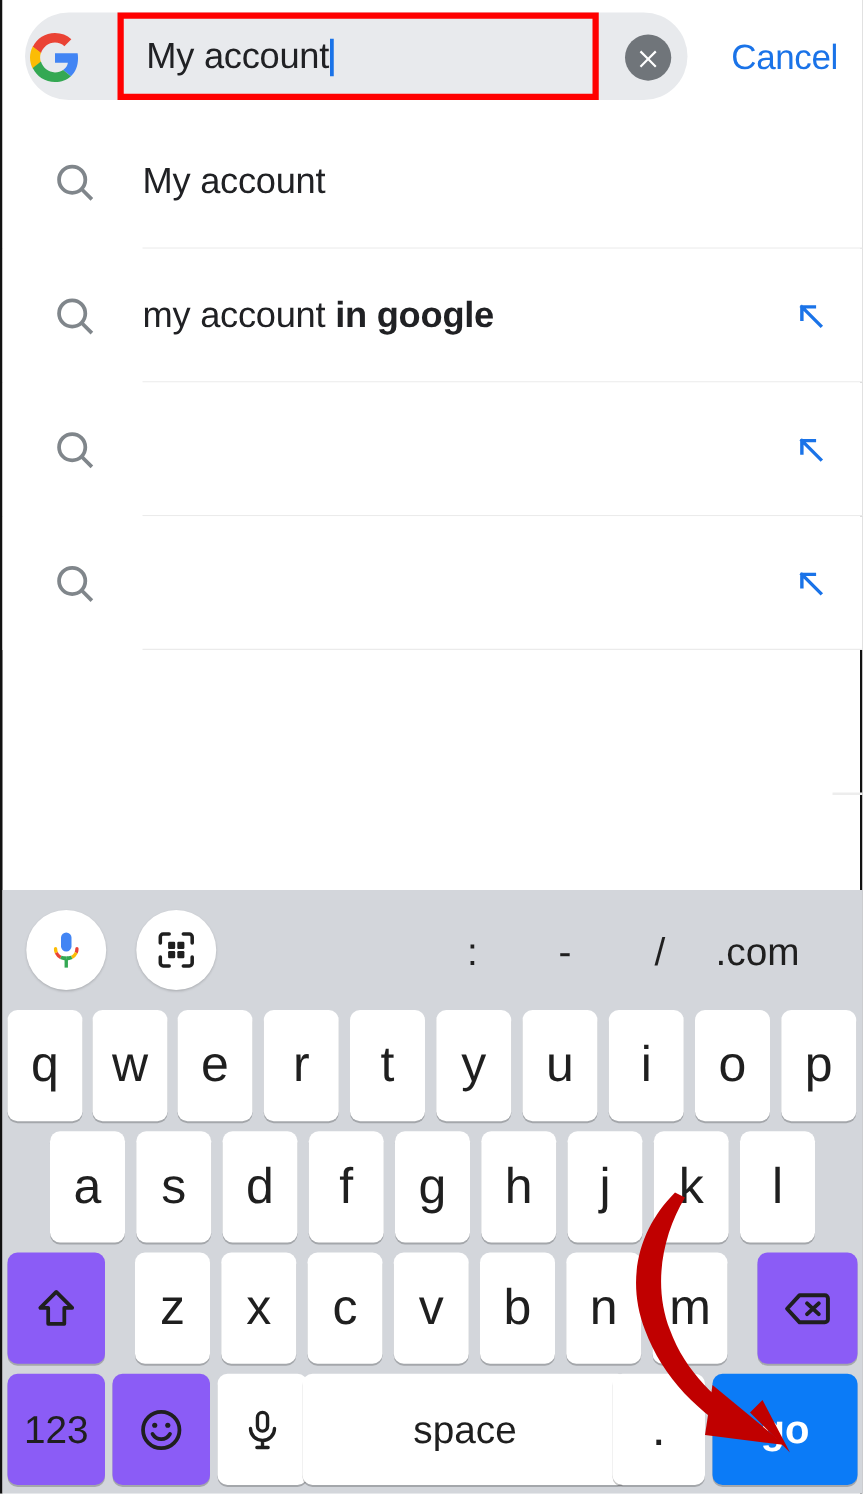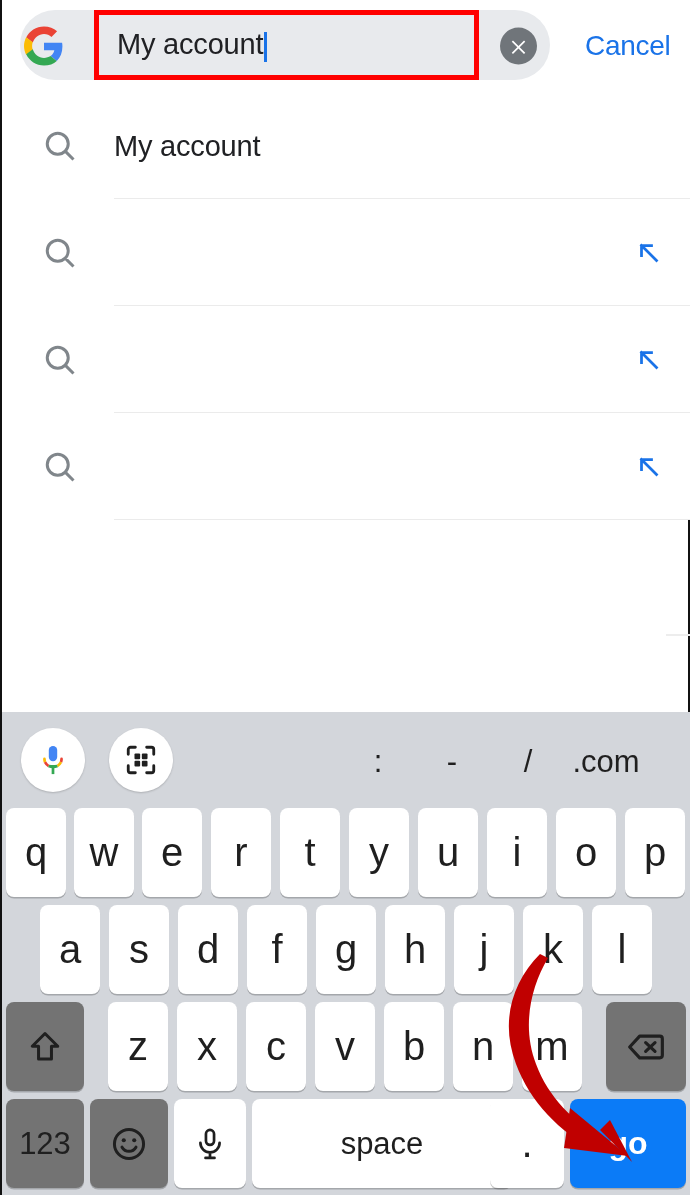--- a/index.html
+++ b/index.html
@@ -181,21 +181,21 @@
     background: #ffffff;
     border-radius: 8px;
     display: flex;
     align-items: center;
     justify-content: center;
     font-size: 40px;
     color: #1f1f1f;
     font-weight: 400;
     box-shadow: 0 1.5px 0 rgba(0,0,0,0.22);
   }
-  .key.grey { background: #737373; }
+  .key.grey { background: #8b5cf6; }
   .key.blue { background: #0b7bf7; color: #ffffff; }
   .key.small-label { font-size: 31px; }
   .key.space-label { font-size: 31px; }
   .key.go-label { font-size: 32px; font-weight: 600; }
 
   
   .red-arrow {
     position: absolute;
     left: 480px; top: 952px;
     width: 210px; height: 220px;
@@ -243,20 +243,21 @@
       <span class="sugg-text"><span>My account</span><b></b></span>
       <span class="sugg-divider"></span>
     </div>
 
     <div class="sugg-row">
       <span class="sugg-icon">
         <svg viewBox="0 0 24 24" width="36" height="36">
             <path fill="none" stroke="#80868b" stroke-width="2" d="M10.5 3.5a7 7 0 1 0 0 14 7 7 0 0 0 0-14zM15.6 15.6 21 21"></path>
           </svg>
       </span>
+      <span class="sugg-text"><span>my account </span><b>in google</b></span>
       <span class="sugg-arrow">
         <svg viewBox="0 0 24 24" width="30" height="30">
             <path fill="none" stroke="#1a73e8" stroke-width="2.2" stroke-linecap="square" d="M18 18 6 6M6 6v8M6 6h8"></path>
           </svg>
       </span>
       <span class="sugg-divider"></span>
     </div>
 
     <div class="sugg-row">
       <span class="sugg-icon">
@@ -380,21 +381,21 @@
           <circle cx="15.3" cy="9.6" r="1.3" fill="#1f1f1f"></circle>
           <path fill="none" stroke="#1f1f1f" stroke-width="1.9" stroke-linecap="round" d="M7.6 14c1 1.7 2.6 2.6 4.4 2.6S15.4 15.7 16.4 14"></path>
         </svg>
       </div>
       <div class="key" style="left:172px;width:72px;">
         <svg viewBox="0 0 24 24" width="36" height="36">
           <rect x="9.3" y="2.6" width="5.4" height="10" rx="2.7" fill="none" stroke="#1f1f1f" stroke-width="1.8"></rect>
           <path fill="none" stroke="#1f1f1f" stroke-width="1.8" stroke-linecap="round" d="M5.6 11.2a6.4 6.4 0 0 0 12.8 0M12 17.6V21.2M9 21.3h6"></path>
         </svg>
       </div>
-      <div class="key space-label" style="left:250px;width:260px;">space</div>
+      <div class="key space-label" style="left:240px;width:260px;">space</div>
       <div class="key" style="left:488px;width:74px;">.</div>
       <div class="key blue go-label" style="left:568px;width:116px;">go</div>
     </div>
 
   </div>
 
   <span class="red-arrow">
     <svg viewBox="0 0 210 220" width="210" height="220">
       <path fill="#c00000" d="M66 6 C48 36, 40 76, 54 112 C66 145, 92 170, 120 186 L112 198 C78 180, 48 150, 34 112 C18 70, 30 30, 58 2 Z"></path>
       <path fill="#c00000" d="M88 156 L146 204 L82 196 Z"></path>

